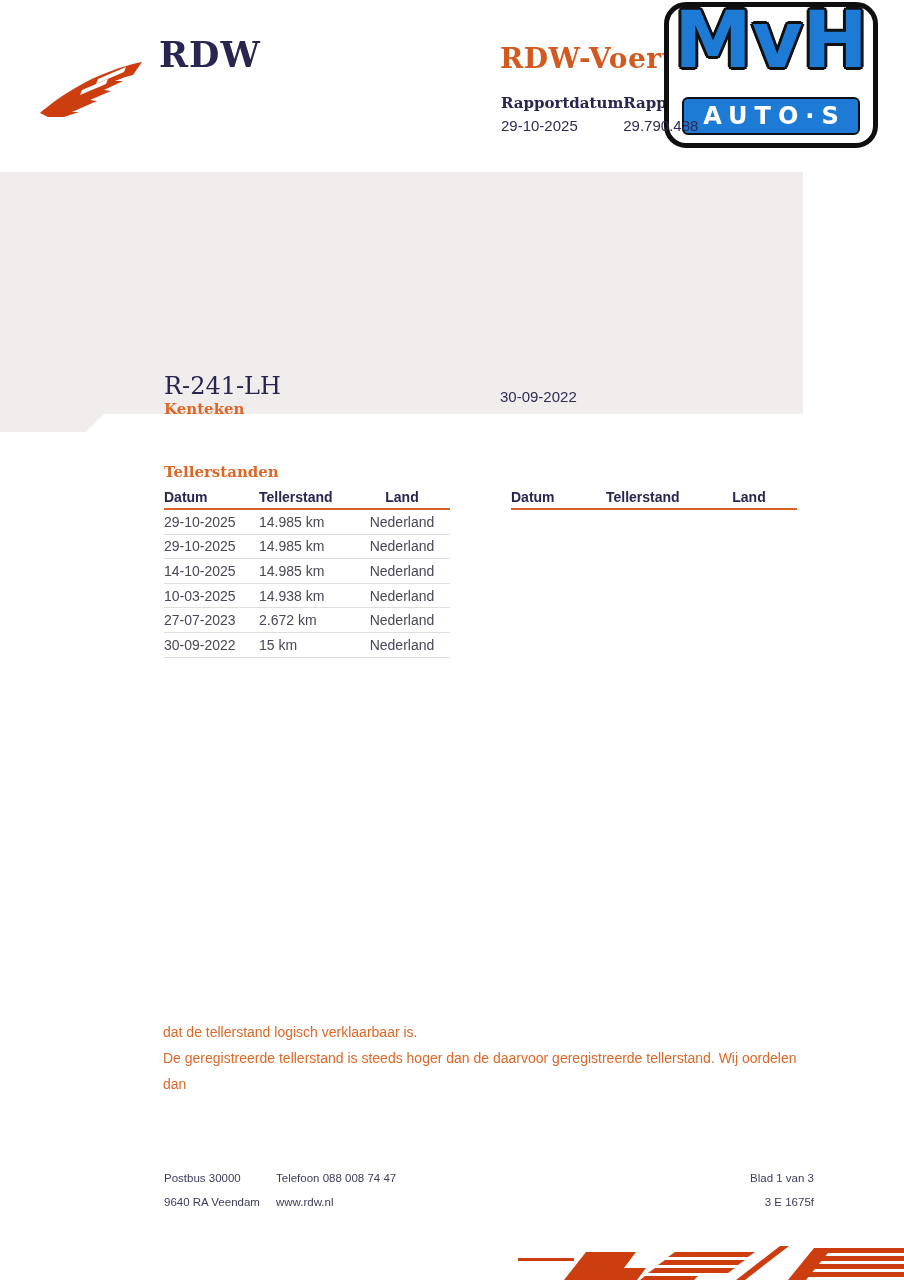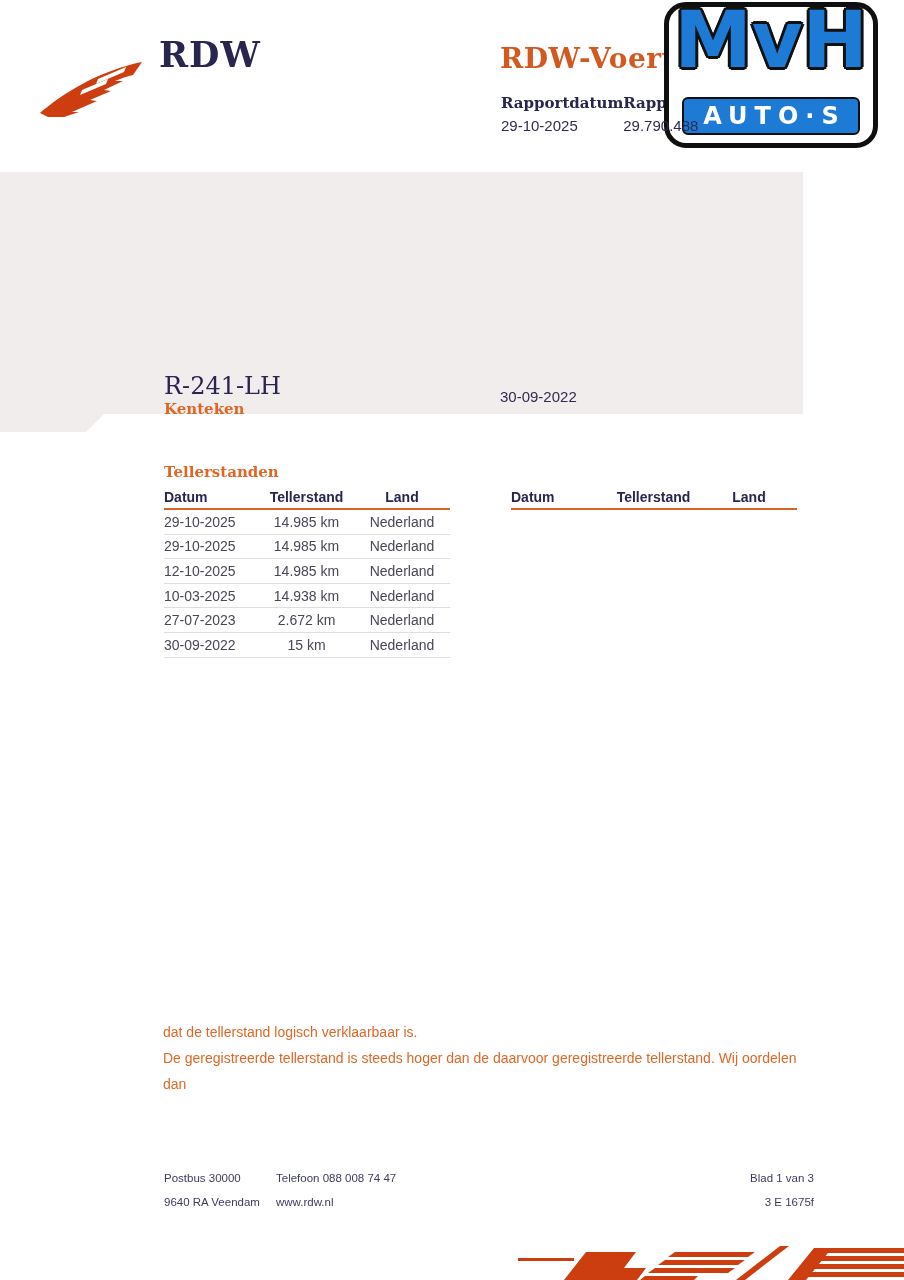--- a/index.html
+++ b/index.html
@@ -97,21 +97,21 @@
   .t-head {
     display:flex; align-items:flex-end; height:20px;
     border-bottom:2px solid #D96325; padding-bottom:3px;
     font-weight:bold; font-size:14px; color:#28254E;
   }
   .t-row {
     display:flex; align-items:center; height:24.6px;
     border-bottom:1px solid #DEDEDE; font-size:14px; color:#474758;
   }
   .c1 { width:95px; text-align:left; }
-  .c2 { width:95px; text-align:center; }
+  .c2 { width:95px; text-align:left; }
   .c3 { flex:1; text-align:center; }
   
   .logisch-note { position:absolute; left:163px; top:1010px; width:660px; }
   .logisch-heading { font-size:17.5px; font-weight:bold; color:#28254E; }
   .logisch-heading .ast { color:#DD6727; font-size:15px; vertical-align:3px; margin-right:3px; }
   .logisch-text { margin-top:9px; font-size:14px; color:#DD6727; line-height:26px; }
   
   .footer { position:absolute; left:164px; top:1166px; width:650px; font-size:11.5px; color:#3C3C5C; }
   .footer-row { display:flex; height:24px; align-items:center; }
   .f-col1 { width:112px; }
@@ -197,21 +197,21 @@
           <div class="c1">29-10-2025</div>
           <div class="c2">14.985 km</div>
           <div class="c3">Nederland</div>
         </div>
         <div class="t-row">
           <div class="c1">29-10-2025</div>
           <div class="c2">14.985 km</div>
           <div class="c3">Nederland</div>
         </div>
         <div class="t-row">
-          <div class="c1">12-10-2025</div>
+          <div class="c1">14-10-2025</div>
           <div class="c2">14.985 km</div>
           <div class="c3">Nederland</div>
         </div>
         <div class="t-row">
           <div class="c1">10-03-2025</div>
           <div class="c2">14.938 km</div>
           <div class="c3">Nederland</div>
         </div>
         <div class="t-row">
           <div class="c1">27-07-2023</div>

